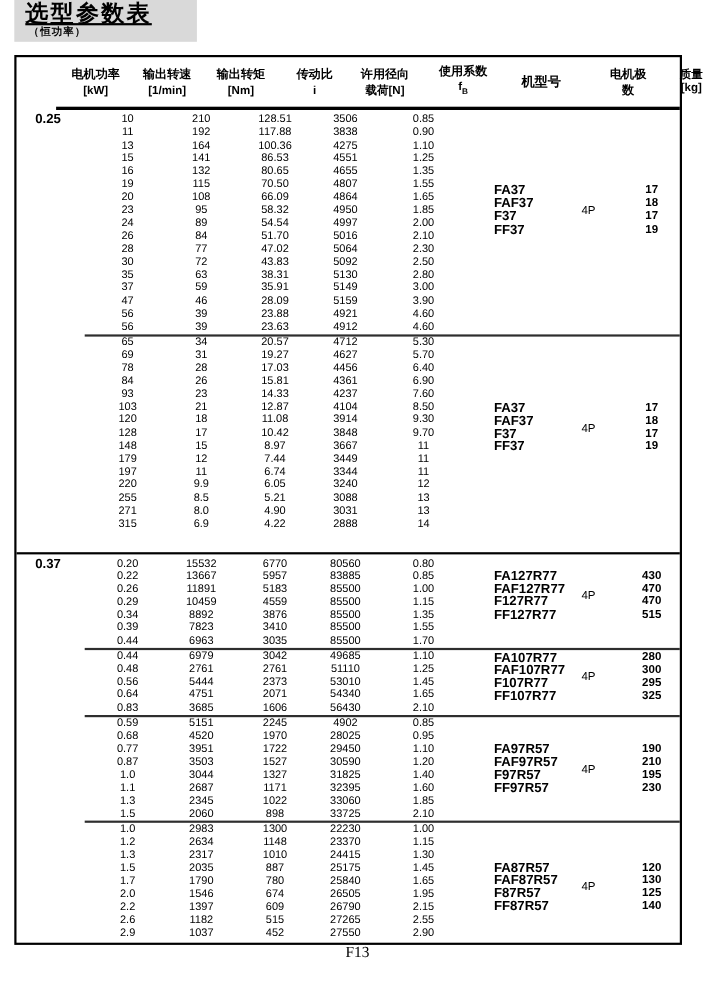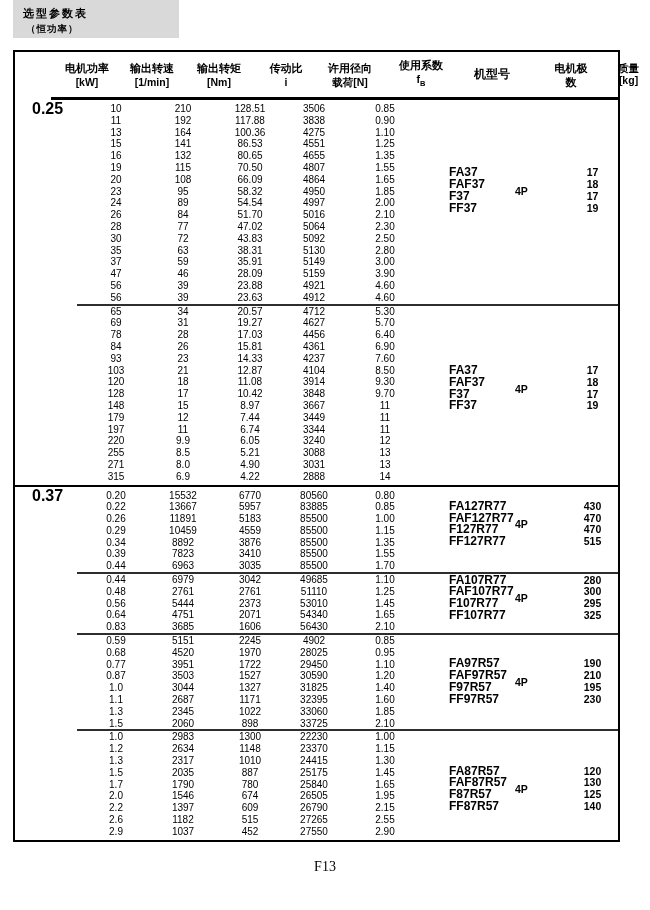--- a/index.html
+++ b/index.html
@@ -5,64 +5,64 @@
   html,body { margin:0; padding:0; background:#ffffff; }
   .page {
     position:relative; width:650px; height:910px; background:#fff;
     font-family:"Liberation Sans","DejaVu Sans",sans-serif; color:#000;
     overflow:hidden;
   }
   .title-box {
     position:absolute; left:13px; top:0; width:166px; height:38px;
     background:#d9d9d9; box-sizing:border-box; padding:5px 0 0 10px;
   }
-  .title { font-size:11px; font-weight:bold; letter-spacing:2px; line-height:16px; display:block; }
+  .title { font-size:21px; font-weight:bold; letter-spacing:2px; line-height:16px; display:block;text-decoration:underline; }
   .subtitle { font-size:9.5px; font-weight:bold; letter-spacing:1px; margin-left:3px; display:block; margin-top:2px; }
 
   .table {
     position:absolute; left:13px; top:50px; width:607px;
     border:2px solid #000; box-sizing:border-box; background:#fff;
   }
   .thead {
     display:grid;
     grid-template-columns:72px 58px 76px 58px 70px 72px 94px 40px 63px;
     border-bottom:3px solid #000; height:45px; align-items:center;margin-left:36px;
   }
   .th { text-align:center; font-weight:bold; font-size:11px; line-height:14px;
         display:flex; flex-direction:column; justify-content:center; }
   .th .l2 { font-size:10.5px; font-weight:bold; }
   .th.model { padding-right:24px; }
   .th.mass { padding-left:12px; }
   .th sub { font-size:7.5px; }
 
   .section { position:relative; padding:3px 0 2px 0; }
-  .section-sep { border-top:2px solid #000; }
+  .section-sep { border-top:2px solid #000;margin-top:17px; }
   .power {
     position:absolute; left:17px; top:3px;
-    font-weight:bold; font-size:16px; line-height:11.8px;
+    font-weight:bold; font-size:12px; line-height:11.8px;
   }
   .block { position:relative; }
   .row { display:grid; grid-template-columns:72px 58px 76px 58px 70px 72px; height:11.8px; }
   .cell { text-align:center; font-size:10px; line-height:11.8px; white-space:nowrap; }
   .bdiv { height:0; border-top:2px solid #2e2e2e; margin-left:62px; }
 
   .right {
     position:absolute; left:406px; top:50%; width:197px;
     display:grid; grid-template-columns:94px 40px 63px; align-items:center;
     transform:translateY(-50%);
   }
   .block-0 .right { transform:translateY(calc(-50% - 12px)); }
   .block-1 .right { transform:translateY(calc(-50% - 5px)); }
   .block-2 .right { transform:translateY(calc(-50% - 6px)); }
   .block-3 .right { transform:translateY(calc(-50% - 5px)); }
   .block-4 .right { transform:translateY(-50%); }
   .block-5 .right { transform:translateY(calc(-50% + 5px)); }
   .models { padding-left:28px; }
   .model { font-weight:bold; font-size:12px; line-height:11.8px; white-space:nowrap; }
-  .poles { text-align:left; font-weight:bold; font-size:10.5px; }
+  .poles { text-align:center; font-weight:normal; font-size:10.5px; }
   .masses { text-align:center; padding-left:12px; }
   .mass { font-weight:bold; font-size:10.5px; line-height:11.8px; }
 
   .footer {
     position:absolute; left:0; top:859px; width:650px; text-align:center;
     font-family:"Liberation Serif","DejaVu Serif",serif; font-size:14px;
   }
 </style>
 </head>
 <body>

